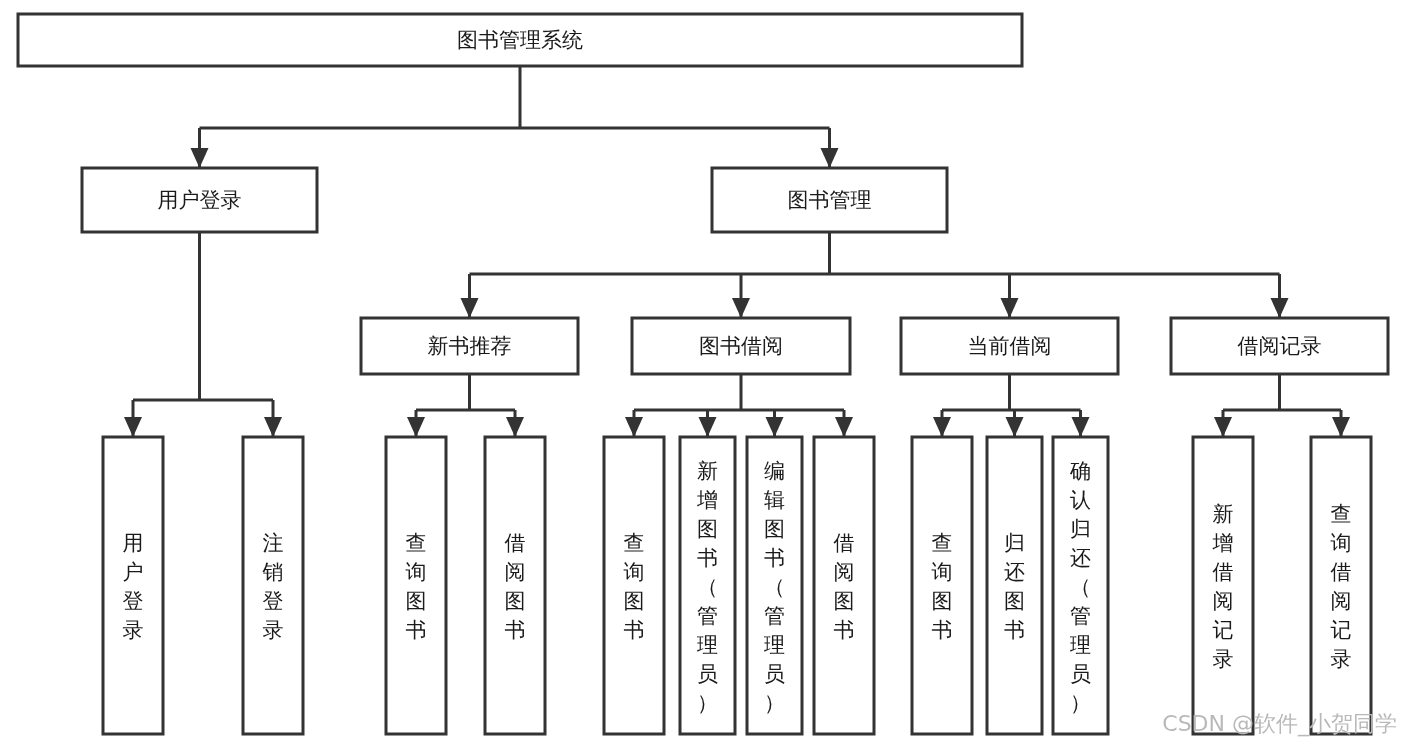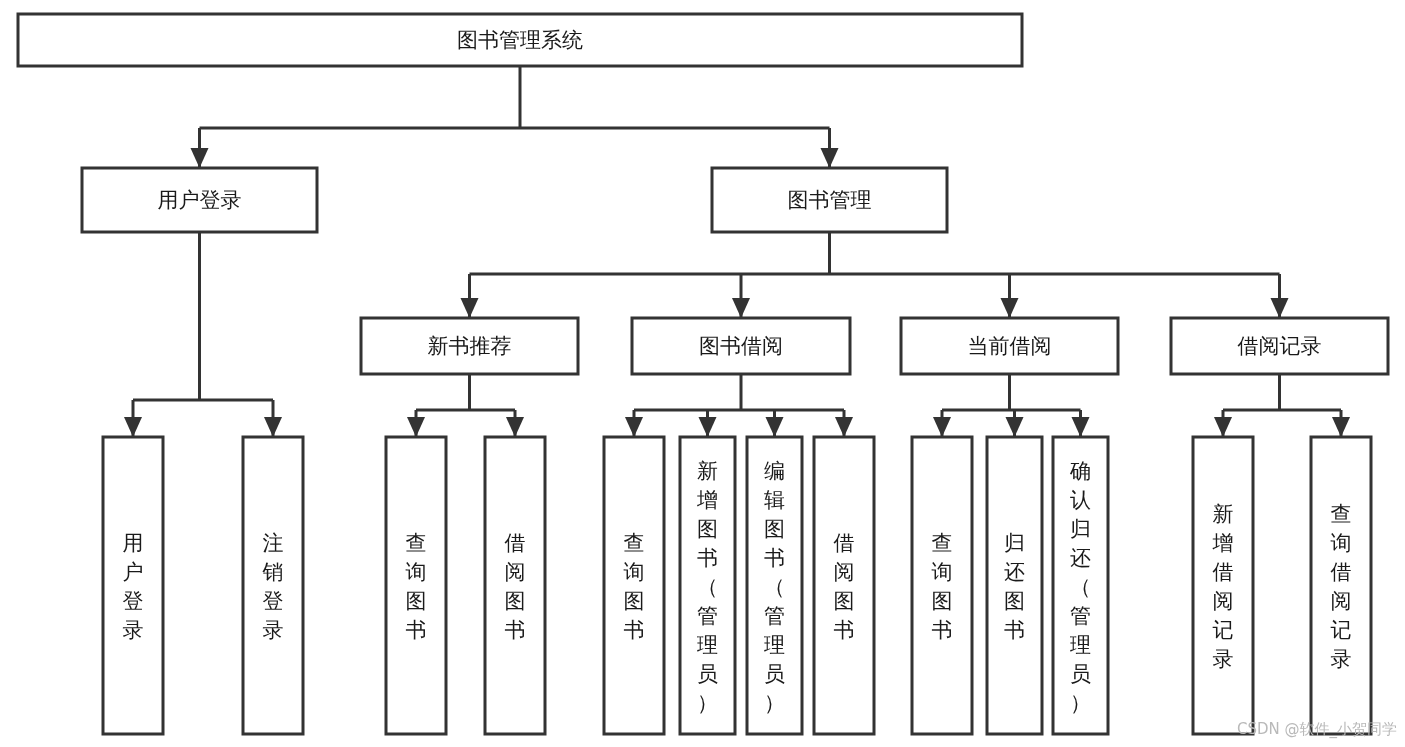--- a/index.html
+++ b/index.html
@@ -49,21 +49,21 @@
     font-family: "DejaVu Sans", "Liberation Sans", sans-serif;
     font-size: 21px;
     fill: #1a1a1a;
     text-anchor: middle;
   }
   .watermark {
     position: absolute;
     right: 8px;
     bottom: 8px;
     font-family: "DejaVu Sans", "Liberation Sans", sans-serif;
-    font-size: 15px;
+    font-size: 22px;
     color: #b9b9b9;
     white-space: nowrap;
     pointer-events: none;
   }
 </style>
 </head>
 <body>
 
 <div id="diagram-root">
 

